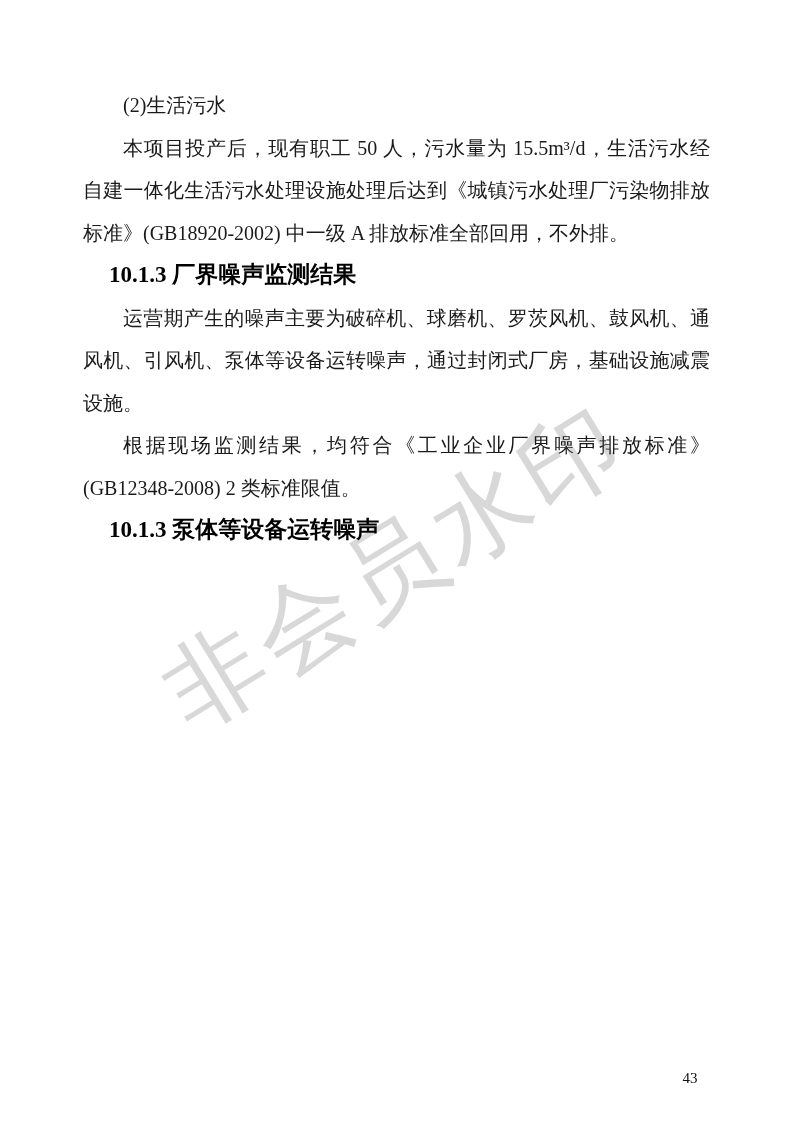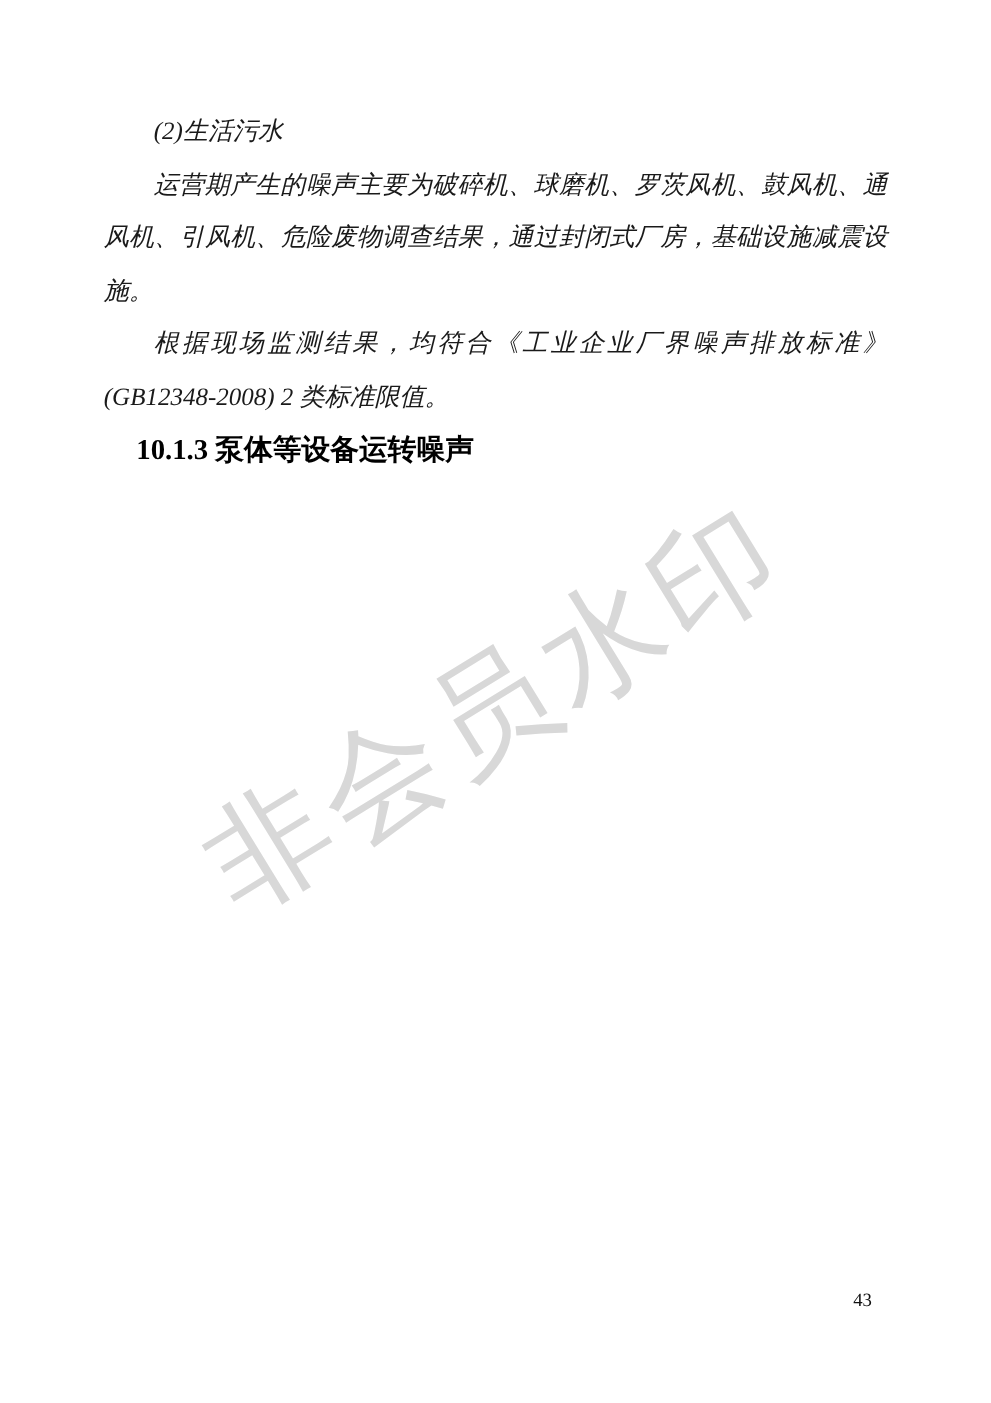--- a/index.html
+++ b/index.html
@@ -28,48 +28,49 @@
     width:627px;
     z-index:1;
   }
   .para{
     margin:0;
     font-size:20px;
     line-height:42.5px;
     text-align:justify;
     text-indent:2em;
     word-break:break-word;
-    font-style:italic;
   }
   .heading{
     margin:0;
     padding-left:26px;
     font-size:23px;
     line-height:42.5px;
     font-weight:bold;
     color:#000;
   }
   .page-number{
     position:absolute;
-    left:660px;top:1031px;
+    left:660px;top:1068px;
     width:60px;
     text-align:center;
     font-size:15px;
     line-height:20px;
     color:#111;
     z-index:1;
   }
 </style>
 </head>
 <body>
 
 <div class="page">
   <div class="watermark" style="color: rgb(216, 216, 216);">非会员水印</div>
 
   <main class="content" id="doc-body">
       <p class="para">(2)生活污水</p>
-      <p class="para">运营期产生的噪声主要为破碎机、球磨机、罗茨风机、鼓风机、通风机、引风机、危险废物调查结果，通过封闭式厂房，基础设施减震设施。</p>
+      <p class="para">本项目投产后，现有职工 50 人，污水量为 15.5m³/d，生活污水经自建一体化生活污水处理设施处理后达到《城镇污水处理厂污染物排放标准》(GB18920-2002) 中一级 A 排放标准全部回用，不外排。</p>
+      <h2 class="heading">10.1.3 厂界噪声监测结果</h2>
+      <p class="para">运营期产生的噪声主要为破碎机、球磨机、罗茨风机、鼓风机、通风机、引风机、泵体等设备运转噪声，通过封闭式厂房，基础设施减震设施。</p>
       <p class="para">根据现场监测结果，均符合《工业企业厂界噪声排放标准》(GB12348-2008) 2 类标准限值。</p>
       <h2 class="heading">10.1.3 泵体等设备运转噪声</h2>
     </main>
 
   <div class="page-number">43</div>
 </div>
 
 </body></html>

